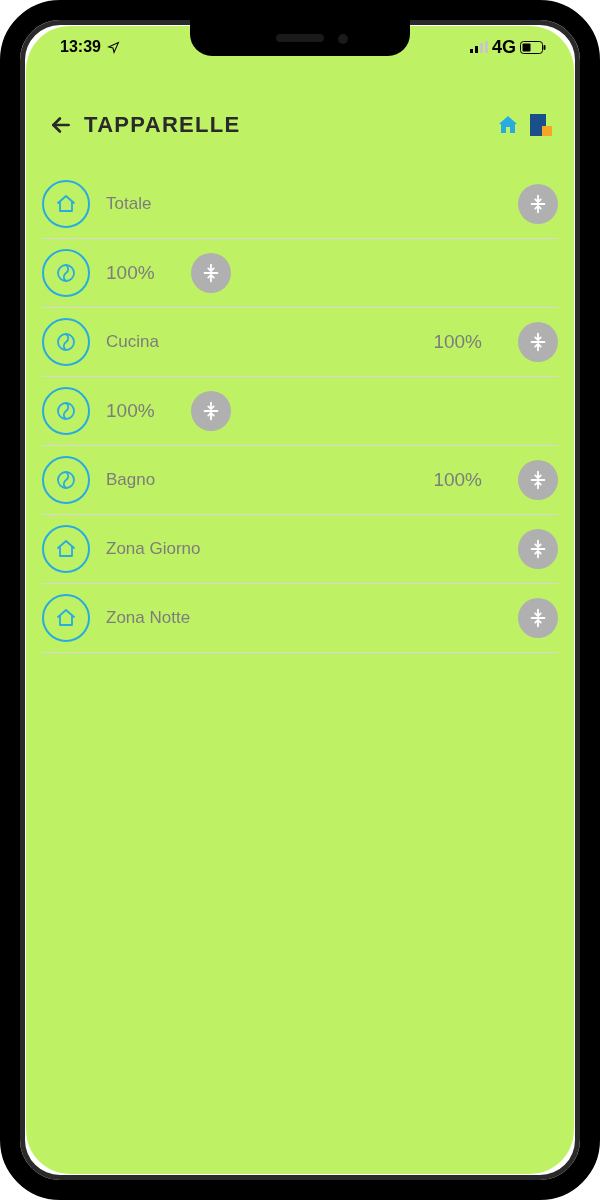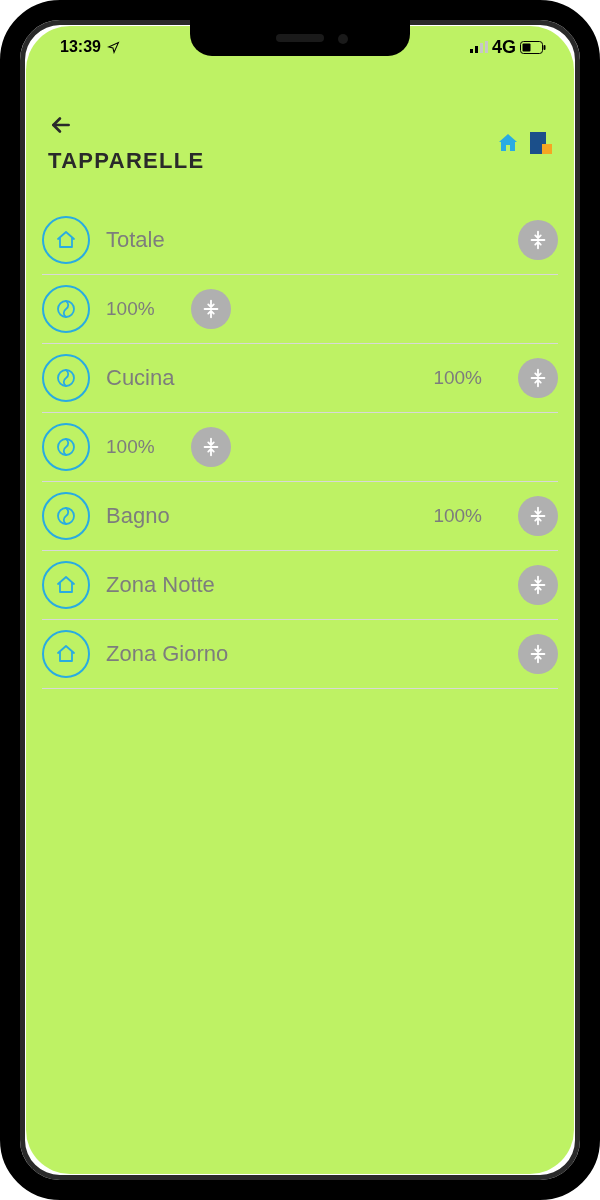--- a/index.html
+++ b/index.html
@@ -72,21 +72,21 @@
       font-weight: 600;
     }
     .status-left { display: flex; align-items: center; gap: 6px; }
     .status-right { display: flex; align-items: center; gap: 4px; font-size: 18px; font-weight: 600; }
     .header {
       display: flex;
       align-items: center;
       justify-content: space-between;
       padding: 44px 22px 12px 22px;
     }
-    .header-left { display: flex; align-items: flex-start; gap: 10px; flex-direction: column; }
+    .header-left { display: flex; align-items: flex-end; gap: 10px; }
     .header-title { font-size: 22px; font-weight: 800; letter-spacing: 0.06em; color: #2a2a2a; }
     .header-icons { display: flex; align-items: center; gap: 10px; }
     .list { padding: 20px 16px 0 16px; }
     .row {
       display: flex;
       align-items: center;
       height: 68px;
       border-bottom: 1px solid #d8d8d8;
       gap: 16px;
     }
@@ -96,21 +96,21 @@
       height: 44px;
       border-radius: 50%;
       border: 2px solid #29abe2;
       display: flex;
       align-items: center;
       justify-content: center;
       flex-shrink: 0;
     }
     .row-label {
       flex: 1;
-      font-size: 22px;
+      font-size: 17px;
       color: #7d7d7d;
       font-weight: 400;
     }
     .row-value {
       font-size: 19px;
       color: #7d7d7d;
       margin-right: 20px;
     }
     .trailing-btn {
       width: 40px;
@@ -280,39 +280,39 @@
           </svg>
         </div>
       </div>
       <div class="row">
         <div class="leading-icon">
           <svg width="24" height="24" viewBox="0 0 24 24" fill="none" stroke="#29abe2" stroke-width="1.8" stroke-linecap="round" stroke-linejoin="round">
             <path d="M4 11l8-7 8 7"></path>
             <path d="M6 10v9h12v-9"></path>
           </svg>
         </div>
-        <div class="row-label">Zona Notte</div>
+        <div class="row-label">Zona Giorno</div>
         <div class="trailing-btn">
           <svg width="22" height="22" viewBox="0 0 24 24" fill="none" stroke="#fff" stroke-width="2" stroke-linecap="round" stroke-linejoin="round">
             <path d="M12 3v6"></path>
             <path d="M9 7l3 3 3-3"></path>
             <path d="M5 12h14"></path>
             <path d="M12 21v-6"></path>
             <path d="M9 17l3-3 3 3"></path>
           </svg>
         </div>
       </div>
       <div class="row">
         <div class="leading-icon">
           <svg width="24" height="24" viewBox="0 0 24 24" fill="none" stroke="#29abe2" stroke-width="1.8" stroke-linecap="round" stroke-linejoin="round">
             <path d="M4 11l8-7 8 7"></path>
             <path d="M6 10v9h12v-9"></path>
           </svg>
         </div>
-        <div class="row-label">Zona Giorno</div>
+        <div class="row-label">Zona Notte</div>
         <div class="trailing-btn">
           <svg width="22" height="22" viewBox="0 0 24 24" fill="none" stroke="#fff" stroke-width="2" stroke-linecap="round" stroke-linejoin="round">
             <path d="M12 3v6"></path>
             <path d="M9 7l3 3 3-3"></path>
             <path d="M5 12h14"></path>
             <path d="M12 21v-6"></path>
             <path d="M9 17l3-3 3 3"></path>
           </svg>
         </div>
       </div>

